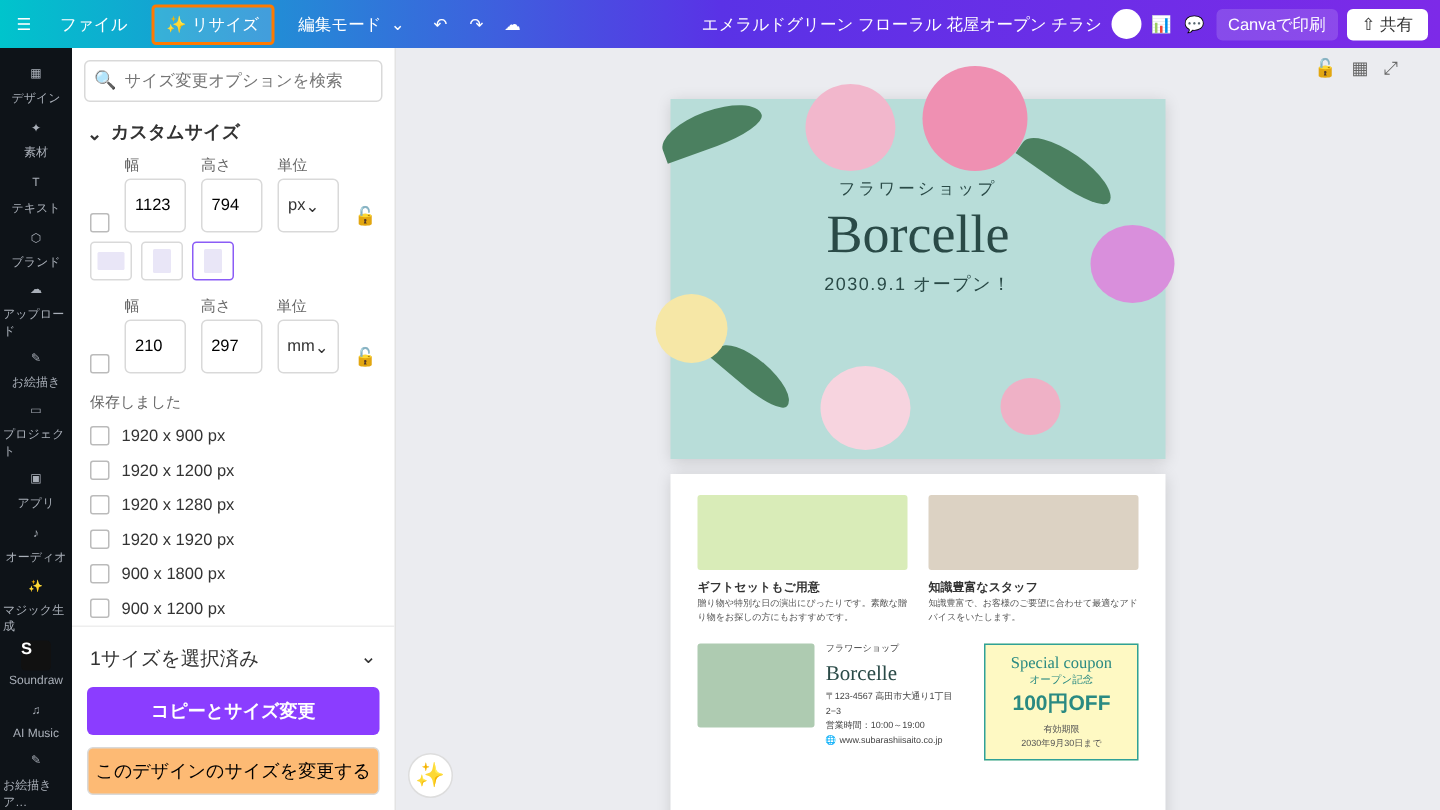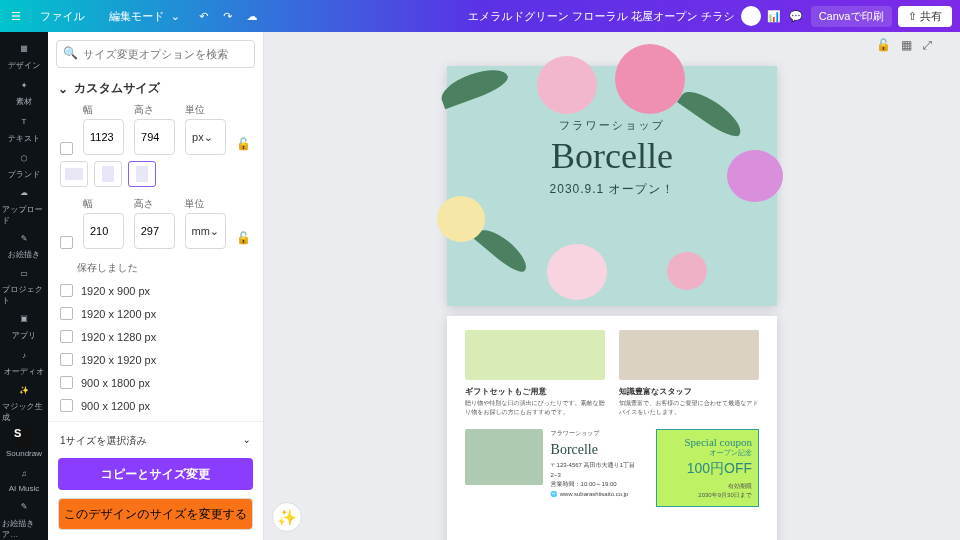--- a/index.html
+++ b/index.html
@@ -31,28 +31,28 @@
   .fld label{font-size:10px;color:#666}
   .fld input,.unit-sel{height:36px;border:1px solid #d9d9d9;border-radius:4px;padding:0 6px;font-size:11px;width:100%}
   .unit-sel{display:flex;align-items:center;justify-content:flex-start}
   .lock{color:#888;font-size:12px;padding-bottom:4px}
   .orient-row{display:flex;gap:6px;padding:0 12px 10px}
   .orient{width:28px;height:26px;border:1px solid #d9d9d9;border-radius:3px}
   .orient.sel{border:1.5px solid #8b5cf6}
   .orient .ob{background:#e9e6f7;border-radius:1px;margin:auto}
   .orient.port .ob{width:12px;height:16px;margin-top:4px}
   .orient.land .ob{width:18px;height:12px;margin-top:6px}
-  .saved-head{padding:6px 29px 4px;font-size:10px;color:#666}
+  .saved-head{padding:6px 12px 4px;font-size:10px;color:#666}
   .size-list{padding:0 8px;overflow:auto}
   .size-item{display:flex;align-items:center;gap:8px;padding:5px 4px;font-size:11px}
   .cb{width:13px;height:13px;border:1px solid #bbb;border-radius:2px}
   .panel-bottom{margin-top:auto;padding:10px;border-top:1px solid #eee;display:flex;flex-direction:column;gap:8px}
-  .sel-row{display:flex;justify-content:space-between;font-size:10px;padding:2px 2px}
+  .sel-row{display:flex;justify-content:space-between;font-size:13px;padding:2px 2px}
   .btn-primary{background:#8b3dff;color:#fff;border:none;height:32px;border-radius:4px;font-size:12px;font-weight:600}
-  .btn-secondary{background:#f97316;border:1px solid #d9d9d9;height:32px;border-radius:4px;font-size:12px}
+  .btn-secondary{background:#fdba74;border:1px solid #d9d9d9;height:32px;border-radius:4px;font-size:12px}
 
   .canvas-area{flex:1;position:relative;background:#ebecf0;overflow:hidden}
   .canvas-tools{position:absolute;top:6px;right:28px;display:flex;gap:10px;color:#666;font-size:12px}
   .page-col{position:absolute;left:50%;top:34px;transform:translateX(-50%);width:330px;display:flex;flex-direction:column;gap:10px}
   .page{width:330px;background:#fff;box-shadow:0 2px 10px rgba(0,0,0,.15);position:relative}
   .page.hero{height:240px;background:#b8ddd9}
   .hero-text{position:absolute;left:0;right:0;top:52px;text-align:center;color:#2a4a47}
   .fshop{font-size:11px;letter-spacing:2px}
   .brand{font-family:"Brush Script MT",cursive;font-size:36px;margin-top:2px}
   .open{font-size:12px;letter-spacing:1px;margin-top:4px}
@@ -76,37 +76,38 @@
   .t1{background:#e6a6c6}
   .t2{background:#d9ecb8}
   .t3{background:#dcd2c3}
   .ctitle{font-size:8px;font-weight:600;margin-bottom:2px}
   .cdesc{font-size:6px;color:#555;line-height:1.5}
   .brow{display:flex;gap:14px;margin-top:12px}
   .bcol{flex:2;display:flex;gap:8px}
   .shopimg{width:80px;height:56px;background:#aecbb1;border-radius:2px}
   .binfo{font-size:6px;line-height:1.6;color:#444}
   .binfo .bname{font-family:"Brush Script MT",cursive;font-size:14px;color:#2a4a47}
-  .coupon{flex:1;border:1.5px solid #2fa198;background:#bef264;padding:6px;text-align:right;color:#2a8a82}
+  .coupon{flex:1;border:1.5px solid #2fa198;background:#fef9c3;padding:6px;text-align:center;color:#2a8a82}
   .coupon .sc{font-family:"Brush Script MT",cursive;font-size:11px}
   .coupon .ocn{font-size:7px}
-  .coupon .yoff{font-size:14px;font-weight:400;margin-top:2px}
+  .coupon .yoff{font-size:14px;font-weight:700;margin-top:2px}
   .coupon .exp{font-size:6px;margin-top:4px;color:#555}
 
   .overlay-text{position:absolute;left:150px;right:30px;top:230px;text-align:center;color:#ff7a2a;font-weight:700;font-size:22px;line-height:1.6;text-shadow:0 0 3px #fff,0 0 3px #fff,0 0 3px #fff}
 
   .fab{position:absolute;left:8px;bottom:8px;width:30px;height:30px;border-radius:50%;background:#fff;border:1px solid #ddd;display:flex;align-items:center;justify-content:center;color:#7d2ae8}
 </style>
 </head>
 <body>
 
 <div class="topbar">
   <div class="tb-left">
     <span class="tb-icon">☰</span>
     <span class="tb-btn">ファイル</span>
+    <span class="tb-btn highlight">✨ <span>リサイズ</span></span>
     <span class="tb-btn"><span>編集モード</span> &nbsp;⌄</span>
     <span class="tb-icon">↶</span>
     <span class="tb-icon">↷</span>
     <span class="tb-icon">☁</span>
   </div>
   <div class="tb-right">
     <span>エメラルドグリーン フローラル 花屋オープン チラシ</span>
     <span class="avatar"></span>
     <span class="tb-icon">📊</span>
     <span class="tb-icon">💬</span>

